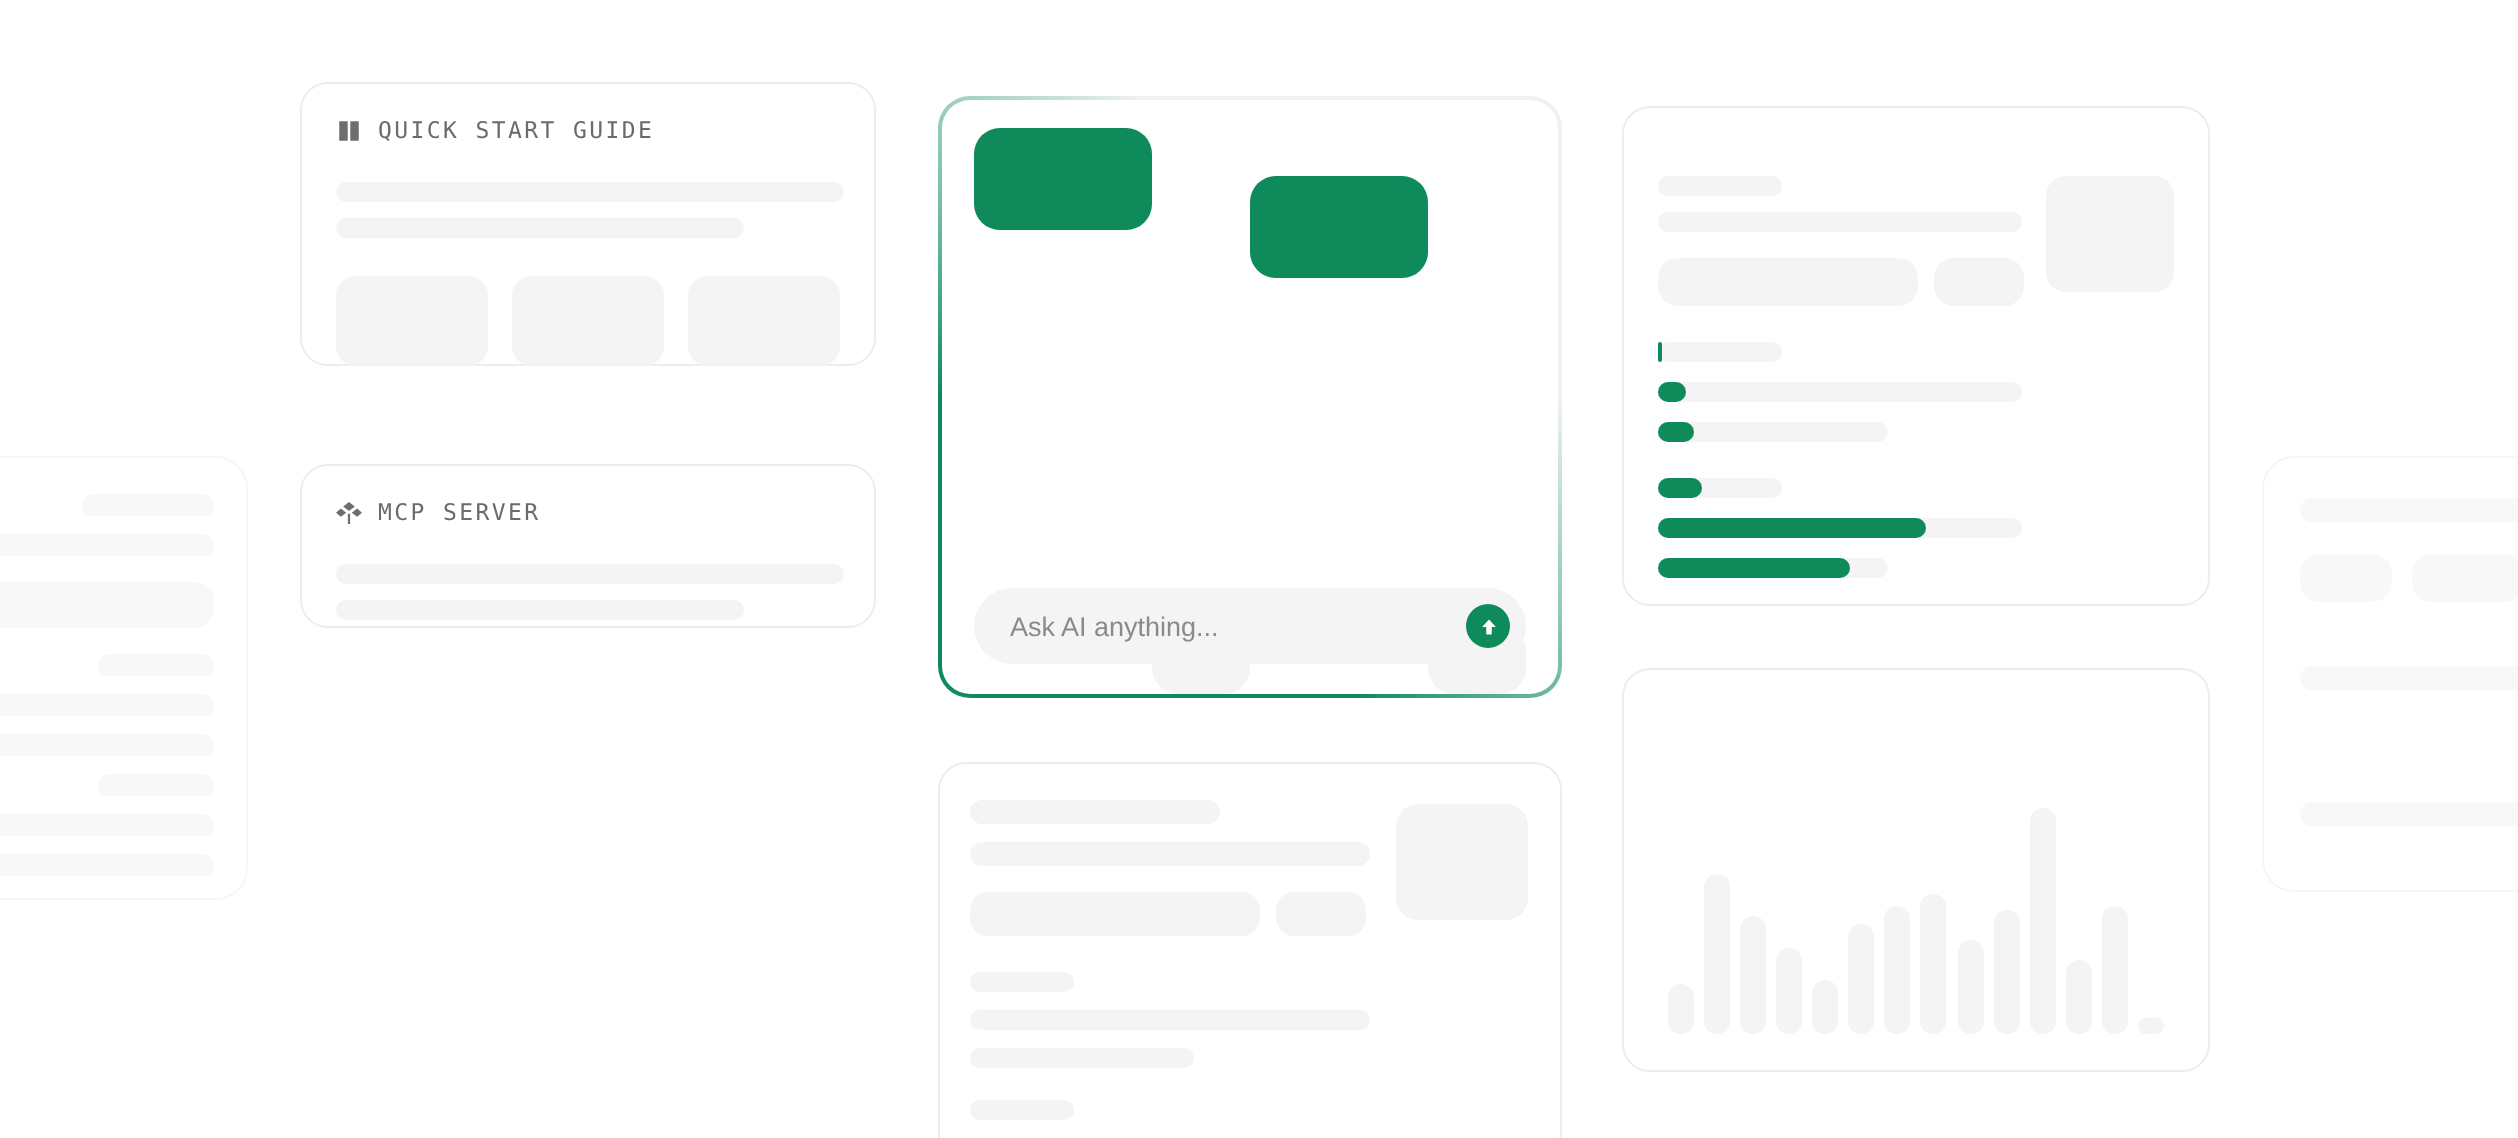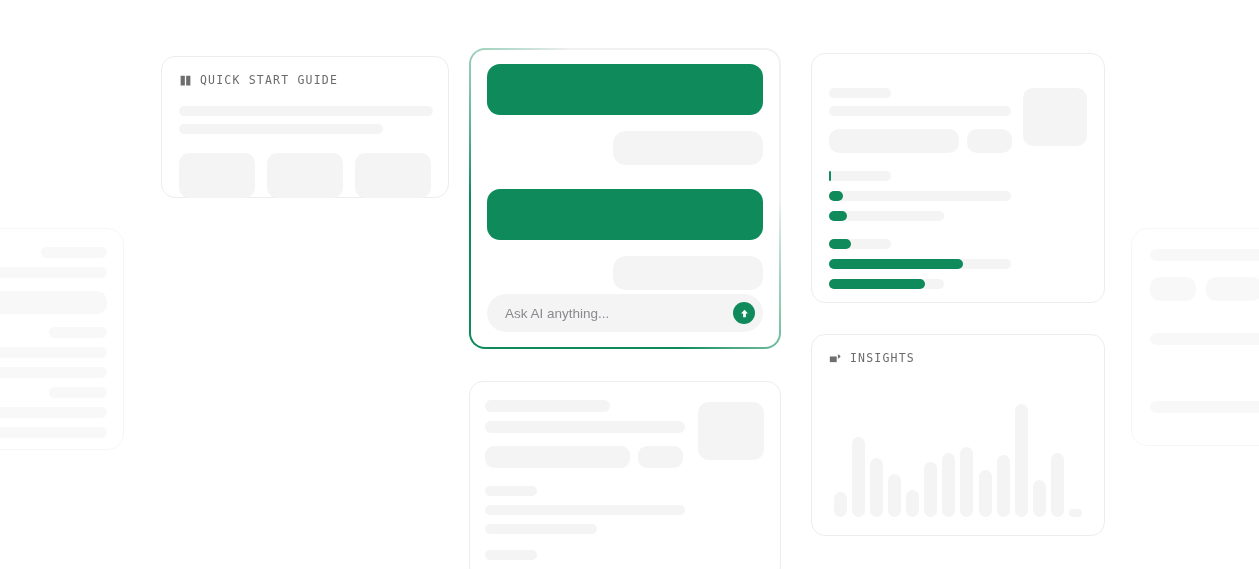--- a/index.html
+++ b/index.html
@@ -42,21 +42,21 @@
   .edge-card {
     position: absolute;
     background: #ffffff;
     border: 1px solid #f0f0f0;
     border-radius: 16px;
     opacity: .55;
   }
   .edge-card .sk { background: #f4f4f5; }
 
   
-  #quick-start { left:150px; top:56px; width:288px; height:142px; padding:16px 17px;margin-left:11px; }
+  #quick-start { left:150px; top:41px; width:288px; height:142px; padding:16px 17px; }
   #quick-start .rows { margin-top:19px; display:flex; flex-direction:column; gap:8px; }
   #quick-start .tiles { margin-top:19px; display:flex; gap:12px; }
   #quick-start .tiles .sk-block { flex:1; height:45px; border-radius:10px; }
 
   
   #mcp { left:150px; top:232px; width:288px; height:82px; padding:16px 17px; }
   #mcp .rows { margin-top:19px; display:flex; flex-direction:column; gap:8px; }
 
   
   #updates { left:150px; top:346px; width:288px; height:172px; padding:16px 17px; }
@@ -103,21 +103,21 @@
         #f1f1f1 140deg,
         #f1f1f1 250deg,
         #8ecbb1 285deg,
         #0E8A5B 320deg,
         #0E8A5B 360deg);
   }
   #ai-panel .inner {
     position:relative; width:100%; height:100%;
     background:#ffffff; border-radius:14px;
     padding:14px 16px 0 16px;
-    display:flex; flex-direction:column;
+    display:flex; 
   }
   .msg { border-radius:13px; }
   .msg.ai  { width:100%; background:#0E8A5B; }
   .msg.user{ align-self:flex-end; width:150px; height:34px; background:#f4f4f5; }
   .composer {
     position:absolute; left:16px; right:16px; bottom:15px;
     height:38px; background:#f4f4f5; border-radius:999px;
     display:flex; align-items:center; padding:0 8px 0 18px; gap:8px;
   }
   .composer input {
@@ -175,20 +175,34 @@
       <div class="sk" style="width:254px;height:10px;"></div>
       <div class="sk" style="width:204px;height:10px;"></div>
     </div>
     <div class="tiles">
       <div class="sk-block"></div>
       <div class="sk-block"></div>
       <div class="sk-block"></div>
     </div>
   </div>
 
+  <div class="card" id="mcp">
+    <div class="card-head">
+      <span class="icon-mono">
+        <svg viewBox="0 0 16 16">
+            <path d="M8 1.2 11.6 4 8 6.8 4.4 4zM3 5.3 6.3 7.8 3 10.3 0 7.8zM13 5.3 16 7.8 13 10.3 9.7 7.8zM7.3 8.4h1.4v6.4H7.3z"></path>
+          </svg>
+      </span>
+      <span class="card-title">MCP SERVER</span>
+    </div>
+    <div class="rows">
+      <div class="sk" style="width:254px;height:10px;"></div>
+      <div class="sk" style="width:204px;height:10px;"></div>
+    </div>
+  </div>
 
 
   <div class="card" id="api-ref">
 
     <div class="body">
       <div class="thumb"></div>
       <div class="left-col">
         <div class="sk" style="width:62px;height:10px;"></div>
         <div class="sk" style="width:182px;height:10px;"></div>
       </div>
@@ -214,29 +228,20 @@
             <div class="bar-fill" style="width: 134px; background: rgb(14, 138, 91);"></div>
           </div>
           <div class="bar-track" style="width: 115px;">
             <div class="bar-fill" style="width: 96px; background: rgb(14, 138, 91);"></div>
           </div>
         </div>
     </div>
   </div>
 
   <div class="card" id="insights">
-    <div class="card-head">
-      <span class="icon-mono">
-        <svg viewBox="0 0 16 16">
-            <path d="M1 5.5h8.5v7H1z"></path>
-            <path d="M11 2.6l1.2 1.5 1.6-.9-.7 1.7 1.7.5-1.7.6.7 1.7-1.6-.9L11 9.2z"></path>
-          </svg>
-      </span>
-      <span class="card-title">INSIGHTS</span>
-    </div>
     <div class="chart" id="insights-chart">
         <div class="vbar" title="1: 24" style="height: 24.6261px; width: 13px; background: rgb(244, 244, 245);"></div>
         <div class="vbar" title="2: 78" style="height: 80.0348px; width: 13px; background: rgb(244, 244, 245);"></div>
         <div class="vbar" title="3: 58" style="height: 59.513px; width: 13px; background: rgb(244, 244, 245);"></div>
         <div class="vbar" title="4: 42" style="height: 43.0957px; width: 13px; background: rgb(244, 244, 245);"></div>
         <div class="vbar" title="5: 26" style="height: 26.6783px; width: 13px; background: rgb(244, 244, 245);"></div>
         <div class="vbar" title="6: 54" style="height: 55.4087px; width: 13px; background: rgb(244, 244, 245);"></div>
         <div class="vbar" title="7: 62" style="height: 63.6174px; width: 13px; background: rgb(244, 244, 245);"></div>
         <div class="vbar" title="8: 68" style="height: 69.7739px; width: 13px; background: rgb(244, 244, 245);"></div>
         <div class="vbar" title="9: 46" style="height: 47.2px; width: 13px; background: rgb(244, 244, 245);"></div>

